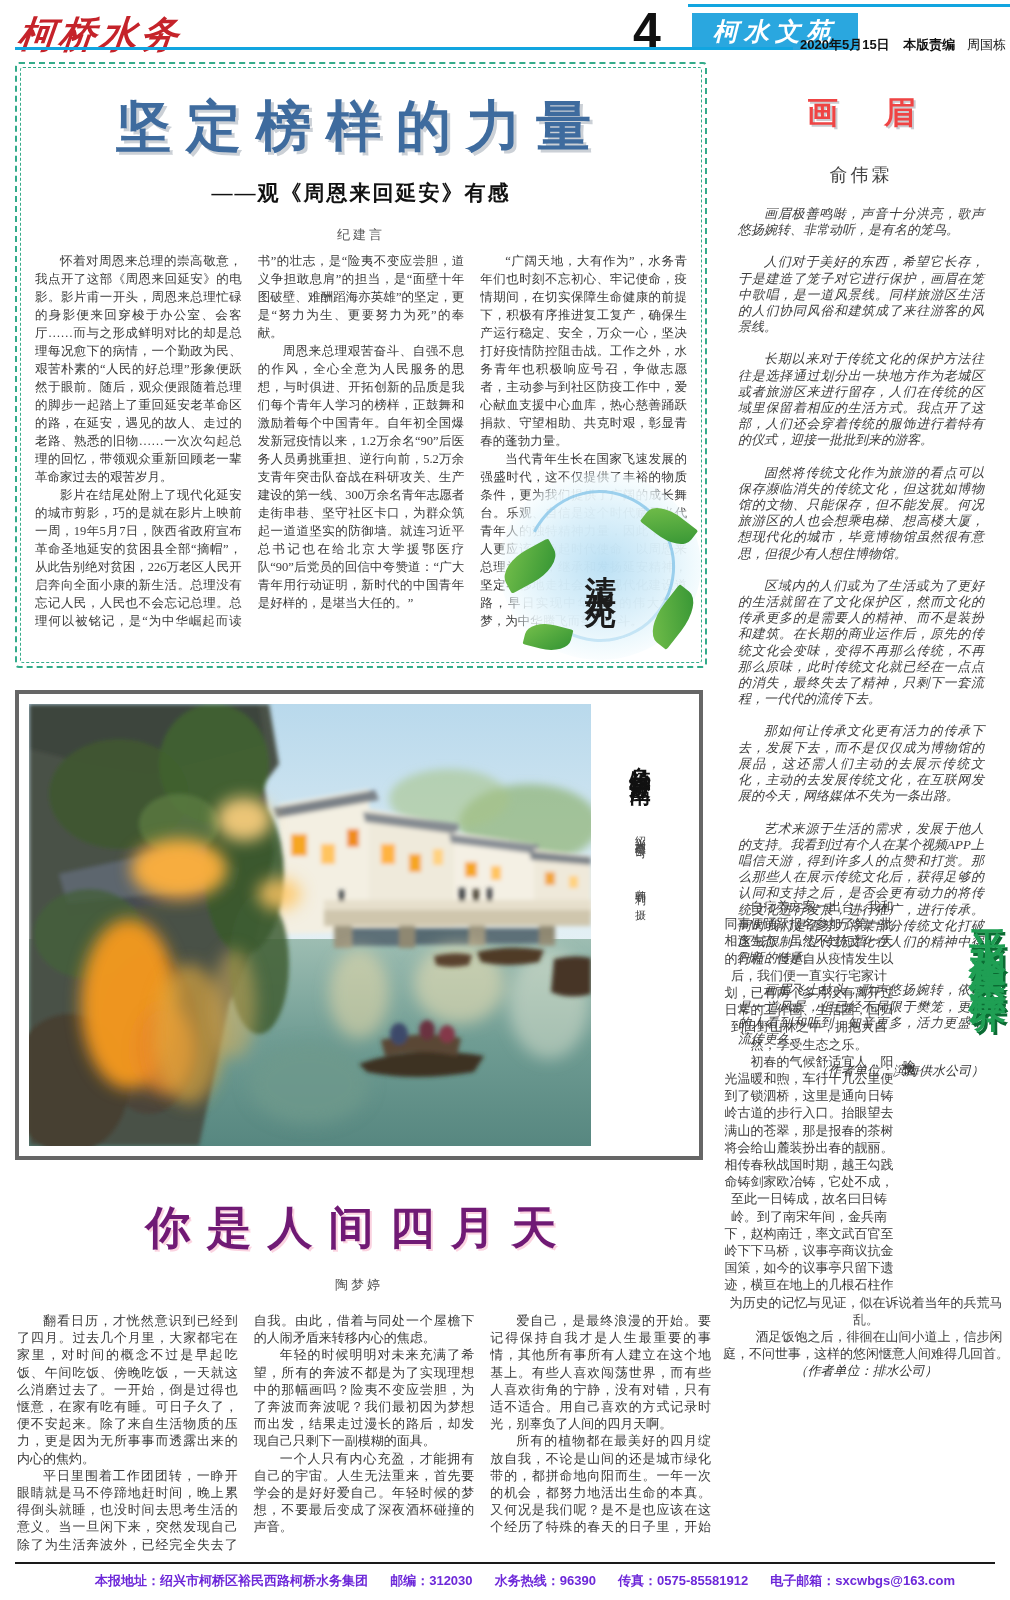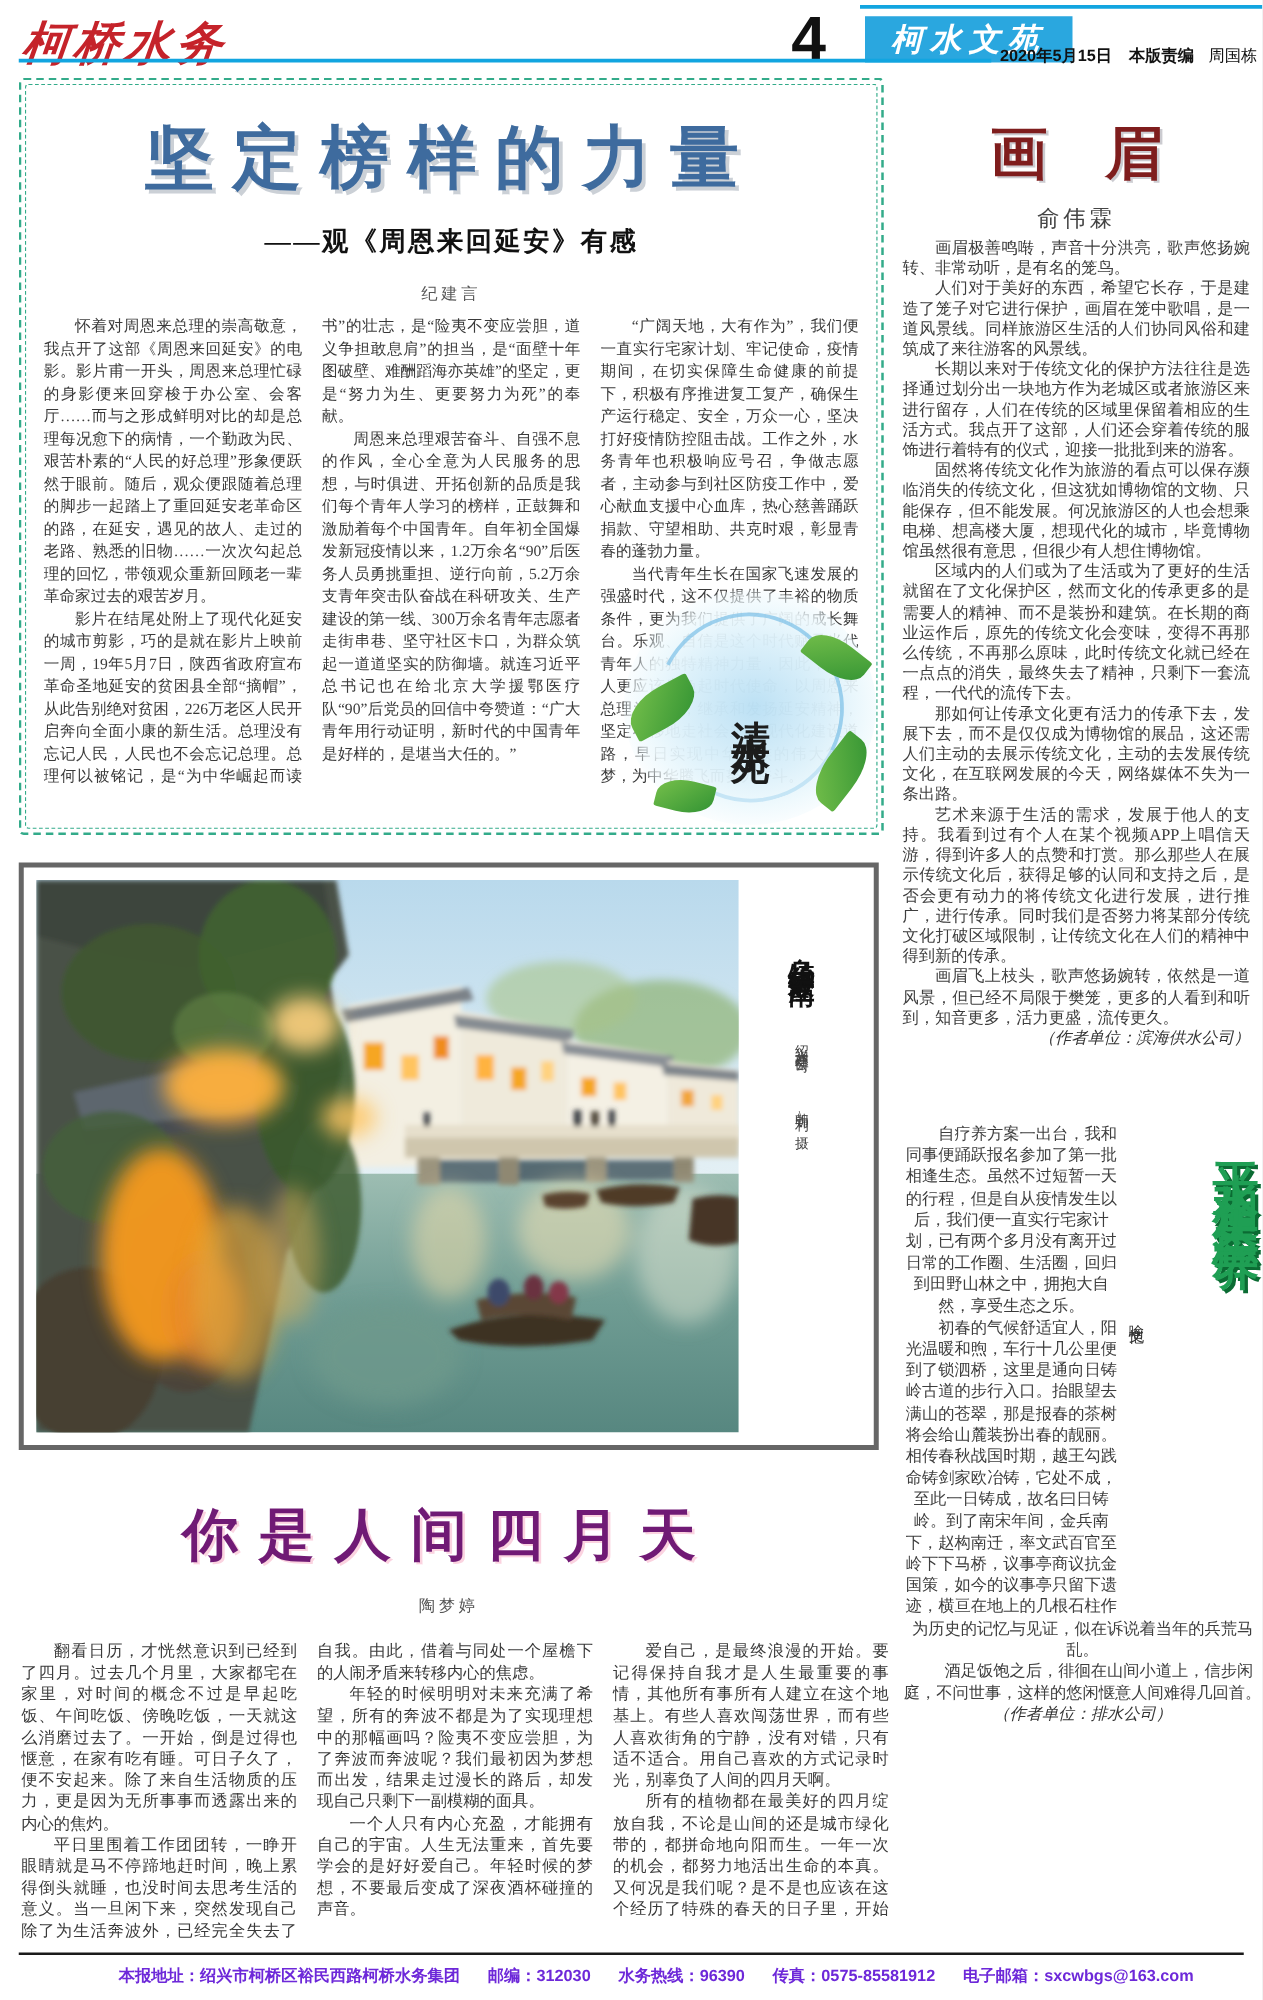--- a/index.html
+++ b/index.html
@@ -42,27 +42,27 @@
                 transform:rotate(-18deg);}
   .leaf{position:absolute;background:linear-gradient(135deg,#79c24c,#2f9132);border-radius:60% 5% 60% 5%;}
   .leaf.l1{left:2px;top:78px;width:58px;height:32px;transform:rotate(-28deg);}
   .leaf.l2{left:26px;bottom:10px;width:46px;height:26px;transform:rotate(14deg);}
   .leaf.l3{right:6px;top:40px;width:52px;height:28px;transform:rotate(38deg);}
   .leaf.l4{right:-2px;bottom:28px;width:60px;height:30px;transform:rotate(-52deg);}
   .badge-text{position:absolute;left:50%;top:50%;transform:translate(-50%,-50%);
               font-size:31px;font-weight:bold;color:#1c1c1c;letter-spacing:10px;line-height:1.1;}
 
   
-  .hm-title{position:absolute;left:722px;top:92px;width:278px;text-align:center;font-size:46px;
-            font-weight:bold;color:#7f1d1d;letter-spacing:46px;text-indent:46px;
+  .hm-title{position:absolute;left:722px;top:92px;width:278px;text-align:center;font-size:31px;
+            font-weight:bold;color:#ef4444;letter-spacing:46px;text-indent:46px;
             text-shadow:2px 2px 0 rgba(160,160,170,.55);}
   .hm-author{position:absolute;left:722px;top:163px;width:278px;text-align:center;font-size:18px;color:#444;letter-spacing:3px;}
   .hm-body{position:absolute;left:722px;top:190px;width:278px;font-size:13px;line-height:16.2px;
            text-align:justify;color:#3d3d3d;}
-  .hm-body p{margin:0;text-indent:2em;}
+  .hm-body p{margin:16px;text-indent:2em;font-style:italic;}
   .attr{text-align:right;font-style:italic;color:#333;text-indent:0 !important;}
 
   
   .photo-frame{position:absolute;left:15px;top:690px;width:688px;height:470px;background:#fff;
                border:4px solid #666;box-sizing:border-box;}
   .photo-inner{position:absolute;inset:10px;display:flex;}
   .photo-svg{width:562px;height:442px;display:block;}
   .photo-captions{width:98px;display:flex;flex-direction:column;align-items:center;padding-top:46px;}
   .photo-title{writing-mode:vertical-rl;text-orientation:upright;font-size:21px;font-weight:bold;
                color:#111;letter-spacing:3px;font-family:"Liberation Sans",sans-serif;}
@@ -113,21 +113,21 @@
 
   <div class="main-box">
     <div class="inner"></div>
     <div class="main-title">坚定榜样的力量</div>
     <div class="main-subtitle">——观《周恩来回延安》有感</div>
     <div class="main-author">纪建言</div>
     <div class="main-cols">
       <p>怀着对周恩来总理的崇高敬意，我点开了这部《周恩来回延安》的电影。影片甫一开头，周恩来总理忙碌的身影便来回穿梭于办公室、会客厅……而与之形成鲜明对比的却是总理每况愈下的病情，一个勤政为民、艰苦朴素的“人民的好总理”形象便跃然于眼前。随后，观众便跟随着总理的脚步一起踏上了重回延安老革命区的路，在延安，遇见的故人、走过的老路、熟悉的旧物……一次次勾起总理的回忆，带领观众重新回顾老一辈革命家过去的艰苦岁月。</p>
       <p>影片在结尾处附上了现代化延安的城市剪影，巧的是就在影片上映前一周，19年5月7日，陕西省政府宣布革命圣地延安的贫困县全部“摘帽”，从此告别绝对贫困，226万老区人民开启奔向全面小康的新生活。总理没有忘记人民，人民也不会忘记总理。总理何以被铭记，是“为中华崛起而读书”的壮志，是“险夷不变应尝胆，道义争担敢息肩”的担当，是“面壁十年图破壁、难酬蹈海亦英雄”的坚定，更是“努力为生、更要努力为死”的奉献。</p>
       <p>周恩来总理艰苦奋斗、自强不息的作风，全心全意为人民服务的思想，与时俱进、开拓创新的品质是我们每个青年人学习的榜样，正鼓舞和激励着每个中国青年。自年初全国爆发新冠疫情以来，1.2万余名“90”后医务人员勇挑重担、逆行向前，5.2万余支青年突击队奋战在科研攻关、生产建设的第一线、300万余名青年志愿者走街串巷、坚守社区卡口，为群众筑起一道道坚实的防御墙。就连习近平总书记也在给北京大学援鄂医疗队“90”后党员的回信中夸赞道：“广大青年用行动证明，新时代的中国青年是好样的，是堪当大任的。”</p>
-      <p>“广阔天地，大有作为”，我们便一直实行宅家计划、牢记使命，疫情期间，在切实保障生命健康的前提下，积极有序推进复工复产，确保生产运行稳定、安全，万众一心，坚决打好疫情防控阻击战。工作之外，水务青年也积极响应号召，争做志愿者，主动参与到社区防疫工作中，爱心献血支援中心血库，热心慈善踊跃捐款、守望相助、共克时艰，彰显青春的蓬勃力量。</p>
+      <p>“广阔天地，大有作为”，水务青年们也时刻不忘初心、牢记使命，疫情期间，在切实保障生命健康的前提下，积极有序推进复工复产，确保生产运行稳定、安全，万众一心，坚决打好疫情防控阻击战。工作之外，水务青年也积极响应号召，争做志愿者，主动参与到社区防疫工作中，爱心献血支援中心血库，热心慈善踊跃捐款、守望相助、共克时艰，彰显青春的蓬勃力量。</p>
       <p>当代青年生长在国家飞速发展的强盛时代，这不仅提供了丰裕的物质条件，更为我们提供了广阔的成长舞台。乐观、自信是这个时代赋予当代青年人的独特精神力量，因此，青年人更应该肩负起时代使命，以周恩来总理为榜样，继承和发扬延安精神，坚定不移地走社会主义现代化建设道路，早日实现中华民族的伟大复兴梦，为中华腾飞而努力奋斗。</p>
     </div>
     <div class="badge">
       <div class="leaf l1"></div>
       <div class="leaf l2"></div>
       <div class="leaf l3"></div>
       <div class="leaf l4"></div>
       <div class="badge-text vert">清水苑</div>
     </div>
   </div>

